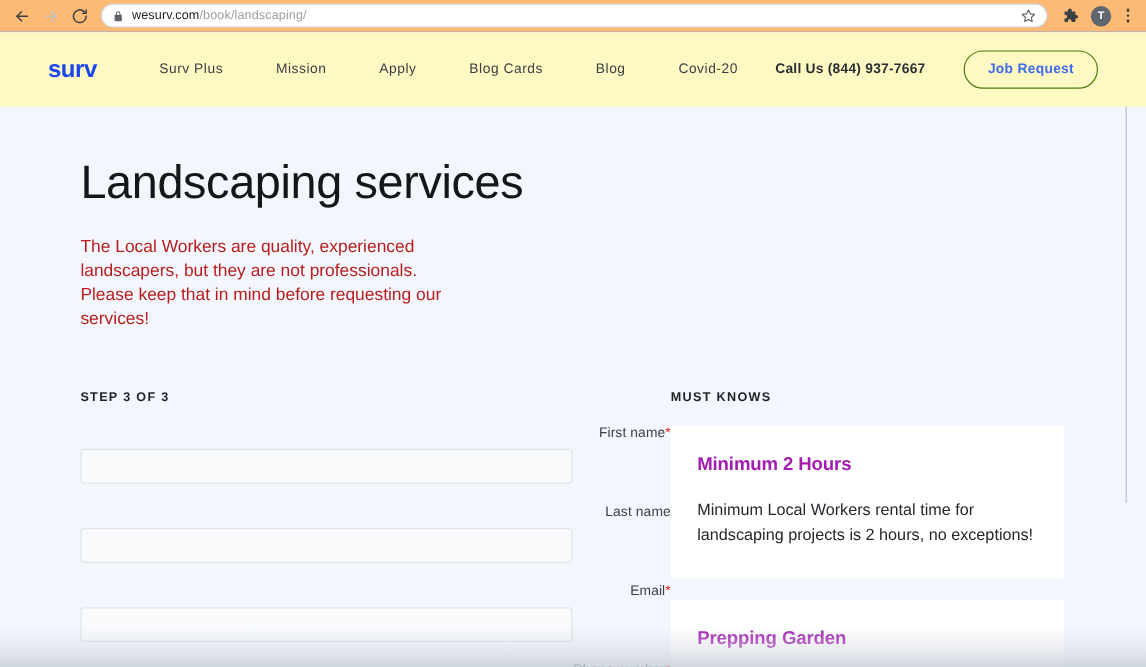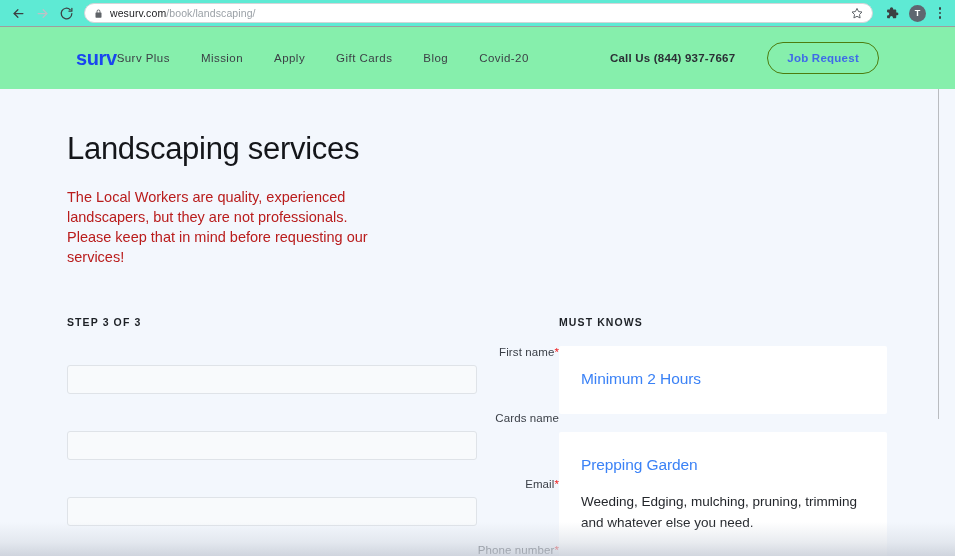--- a/index.html
+++ b/index.html
@@ -12,21 +12,21 @@
 
   body {
     font-family: "Liberation Sans", sans-serif;
     background: #ffffff;
     -webkit-font-smoothing: antialiased;
   }
 
   
   .browser-chrome {
     height: 26px;
-    background: #5eead4;
+    background: #fdba74;
     display: flex;
     align-items: center;
     padding: 0 6px;
     position: relative;
     z-index: 40;
   }
   .chrome-btn {
     width: 24px;
     height: 24px;
     display: flex;
@@ -131,37 +131,38 @@
     left: 938px;
     width: 1px;
     height: 330px;
     background: #b9bcc0;
     z-index: 5;
   }
 
   
   .site-nav {
     height: 62px;
-    background: #86efac;
-    display: flex;
-    align-items: center;
-    padding: 0 76px;
+    background: #fef9c3;
+    display: flex;
+    align-items: center;
+    padding: 0 40px;
     position: relative;
   }
   .logo {
     font-size: 20px;
     font-weight: bold;
     color: #1a46ef;
     letter-spacing: -0.4px;
     flex: 0 0 auto;
   }
   .nav-links {
     display: flex;
     align-items: center;
-    gap: 31px;
+    margin-left: 52px;
+    gap: 44px;
   }
   .nav-link {
     font-size: 11.5px;
     color: #3b3f45;
     letter-spacing: .45px;
     white-space: nowrap;
   }
   .nav-right {
     margin-left: auto;
     display: flex;
@@ -188,21 +189,21 @@
     cursor: pointer;
     font-family: inherit;
   }
 
   
   .content {
     padding: 0 67px;
     position: relative;
   }
   .page-title {
-    font-size: 31px;
+    font-size: 39px;
     font-weight: normal;
     color: #14161a;
     letter-spacing: -0.3px;
     padding-top: 43px;
     line-height: 1.1;
   }
   .page-intro {
     margin-top: 21px;
     font-size: 14.5px;
     line-height: 20px;
@@ -252,22 +253,22 @@
   
   .side-card {
     background: #ffffff;
     border-radius: 2px;
     padding: 24px 22px 26px 22px;
     margin-top: 18px;
     width: 328px;
   }
   .card-title {
     font-size: 15.5px;
-    font-weight: normal;
-    color: #3b82f6;
+    font-weight: bold;
+    color: #a21caf;
     letter-spacing: -0.1px;
   }
   .card-body {
     margin-top: 17px;
     font-size: 13.5px;
     line-height: 21px;
     color: #24272c;
   }
 
   
@@ -342,21 +343,21 @@
 
   <div class="page-rule"></div>
 
   <div class="site-nav">
     <div class="logo">surv</div>
 
     <div class="nav-links">
       <a class="nav-link">Surv Plus</a>
       <a class="nav-link">Mission</a>
       <a class="nav-link">Apply</a>
-      <a class="nav-link">Gift Cards</a>
+      <a class="nav-link">Blog Cards</a>
       <a class="nav-link">Blog</a>
       <a class="nav-link">Covid-20</a>
     </div>
 
     <div class="nav-right">
       <span class="call-us">Call Us (844) 937-7667</span>
       <button class="job-request-btn">Job Request</button>
     </div>
   </div>
 
@@ -369,41 +370,42 @@
 
       <div class="col-form">
         <div class="section-label">STEP 3 OF 3</div>
 
         <div class="field">
           <label class="field-label"><span>First name</span><span class="req">*</span></label>
           <input class="text-input" type="text" value="" style="">
         </div>
 
         <div class="field">
-          <label class="field-label"><span>Cards name</span></label>
+          <label class="field-label"><span>Last name</span></label>
           <input class="text-input" type="text" value="" style="">
         </div>
 
         <div class="field">
           <label class="field-label"><span>Email</span><span class="req">*</span></label>
           <input class="text-input" type="text" value="" style="">
         </div>
 
         <div class="field">
           <label class="field-label"><span>Phone number</span><span class="req">*</span></label>
 
         </div>
 
       </div>
 
       <div class="col-side">
         <div class="section-label">MUST KNOWS</div>
 
         <div class="side-card">
           <div class="card-title">Minimum 2 Hours</div>
+          <div class="card-body">Minimum Local Workers rental time for landscaping projects is 2 hours, no exceptions!</div>
         </div>
 
         <div class="side-card">
           <div class="card-title">Prepping Garden</div>
           <div class="card-body">Weeding, Edging, mulching, pruning, trimming and whatever else you need.</div>
         </div>
       </div>
 
     </div>
   </div>

